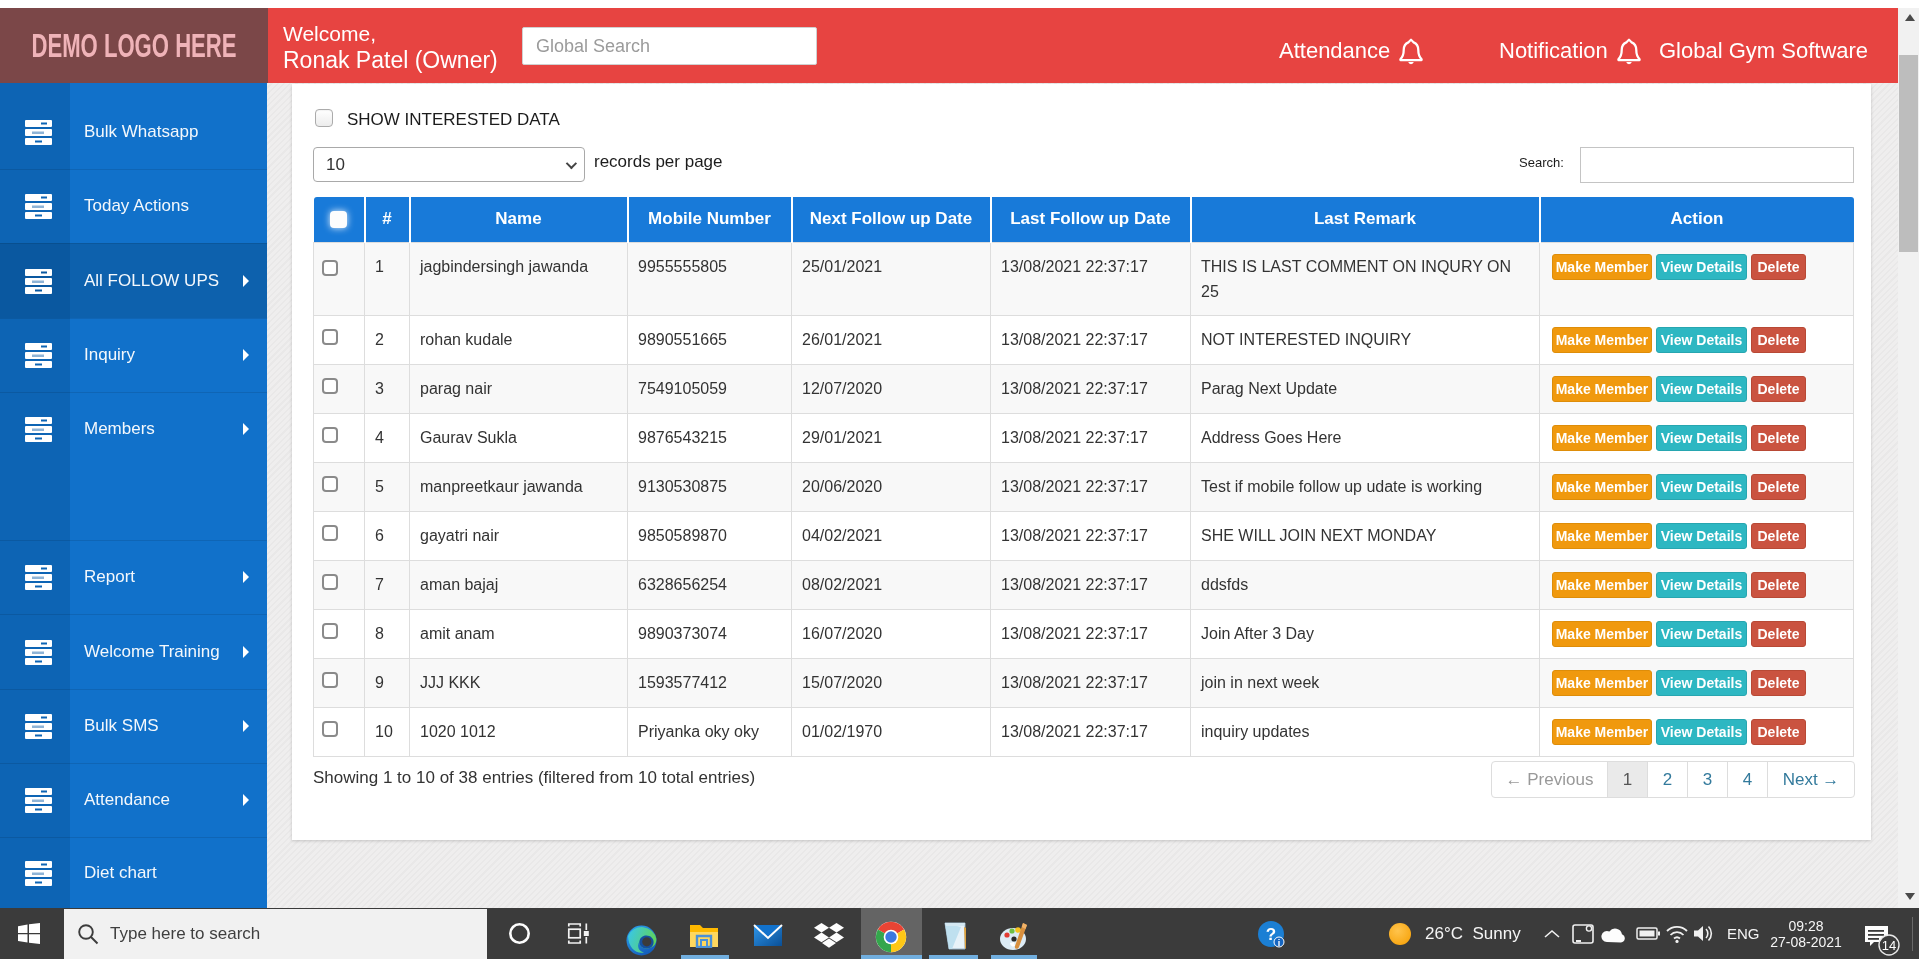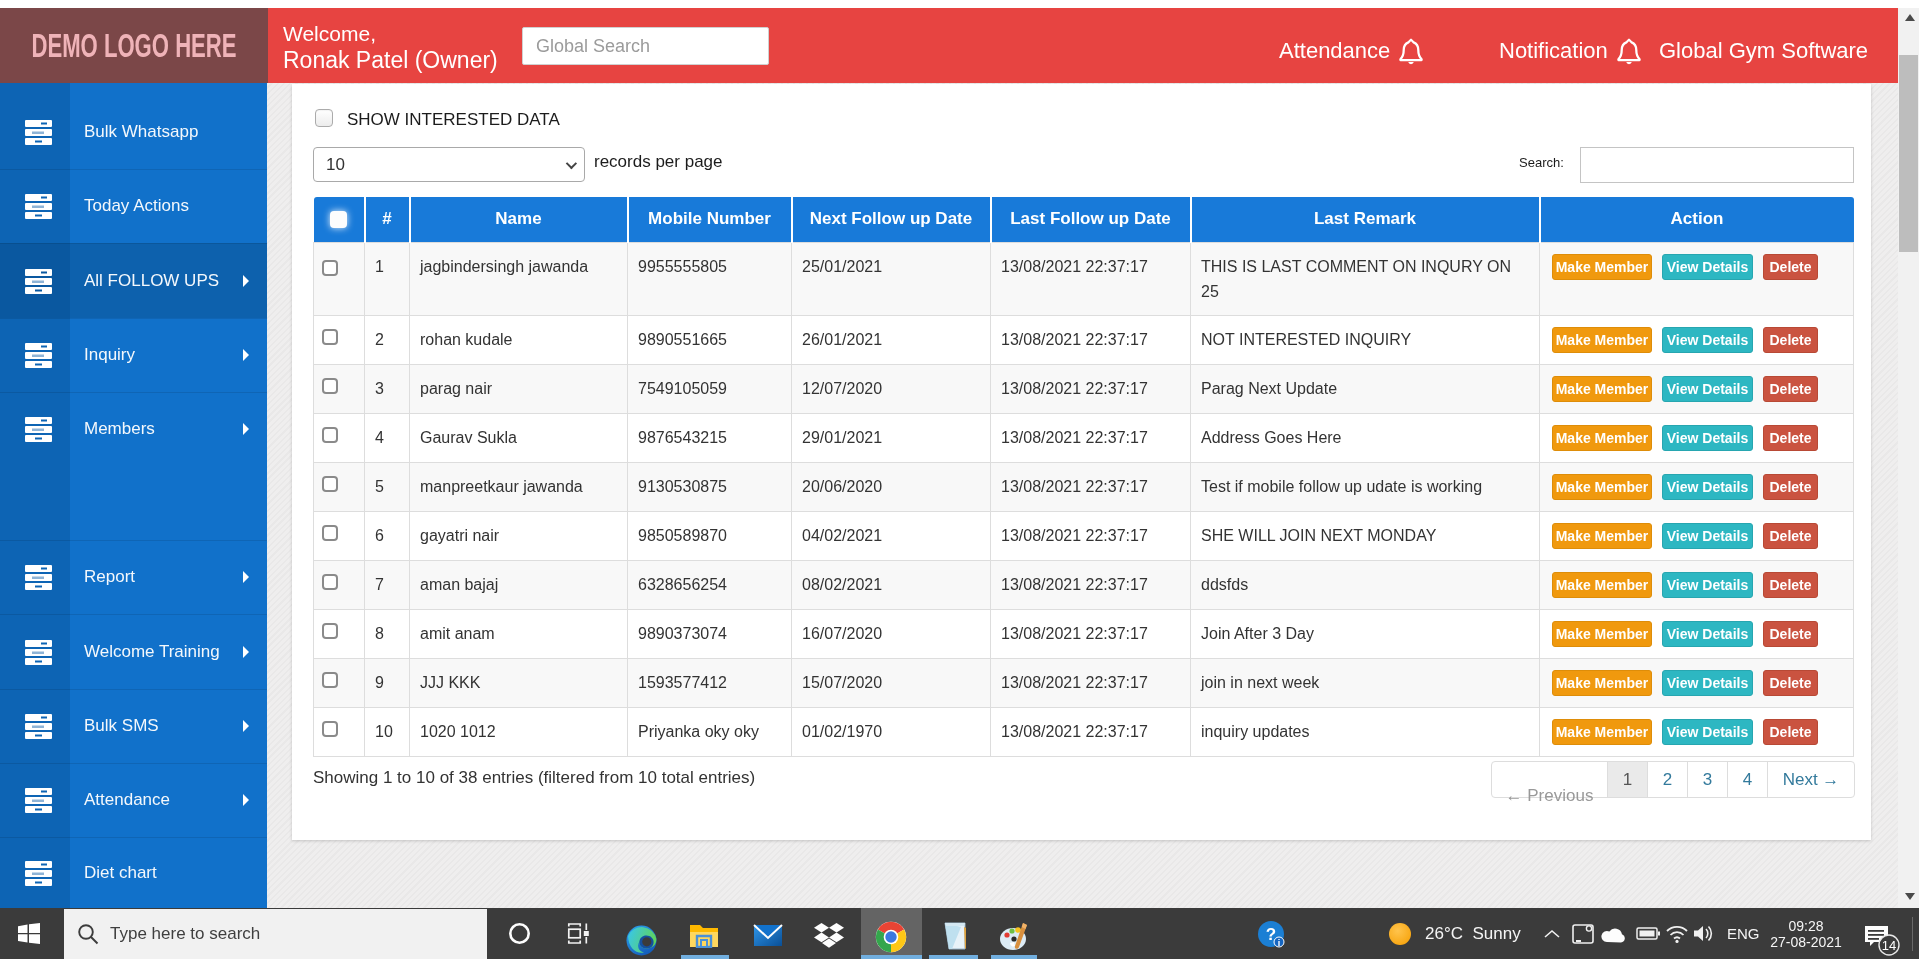--- a/index.html
+++ b/index.html
@@ -8,21 +8,21 @@
 .abs { position:absolute; }
 
 
 #logo { left:0; top:8px; width:268px; height:75px; background:#7b4748; color:#efb3b8;
   font-size:33px; font-weight:bold; line-height:75px; letter-spacing:0px; white-space:nowrap; text-align:center; }
 #logo span { display:inline-block; position:absolute; left:50%; top:0; transform:translateX(-50%) scaleX(0.67); transform-origin:50% 50%; }
 #hdr { left:268px; top:8px; width:1630px; height:75px; background:#e74441; color:#fff; }
 #hdr .welcome { position:absolute; left:15px; top:13px; line-height:26px; }
 #hdr .w1 { font-size:21px; }
 #hdr .w2 { font-size:23px; }
-#gsearch { position:absolute; left:254px; top:19px; width:247px; height:38px; background:#fff;
+#gsearch { position:absolute; left:254px; top:19px; width:295px; height:38px; background:#fff;
   border:1px solid #d0d0d0; border-radius:2px; color:#9b9b9b; font-size:18px; line-height:36px; padding-left:13px; }
 .hitem { position:absolute; top:5px; height:75px; line-height:75px; font-size:22px; color:#fff; white-space:nowrap; }
 .bell { display:inline-block; vertical-align:-7px; margin-left:8px; }
 
 
 #sidebar { left:0; top:83px; width:267px; height:825px; background:#1171ca; }
 #iconcol { position:absolute; left:0; top:0; width:70px; height:825px; background:#0d64b4; }
 .mi { position:absolute; left:0; width:267px; }
 .mi .lbl { position:absolute; left:84px; top:50%; transform:translateY(-50%); font-size:17px; color:#f4f8fc; white-space:nowrap; }
 .mi svg { position:absolute; left:25px; top:50%; margin-top:-12px; }
@@ -54,29 +54,29 @@
 #tbl th { background:#187ad9; color:#fff; font-size:17px; font-weight:bold; height:45px;
   border-left:2px solid #fff; border-bottom:1px solid #ddd; text-align:center; padding:0; }
 #tbl th:first-child { border-left:none; }
 #tbl td { border:1px solid #ddd; font-size:16px; color:#333; line-height:25px;
   vertical-align:top; padding:11px 10px 0 10px; overflow:hidden; }
 #tbl td:first-child { border-left:1px solid #ddd; }
 #tbl tr.odd td { background:#f8f8f8; }
 #tbl td.cb { padding:0 18px 0 0; vertical-align:middle; text-align:center; }
 .rcb { display:inline-block; width:16px; height:16px; border:2px solid #8a8a8a; border-radius:4px; background:#fff; }
 .btn { display:inline-block; height:26px; line-height:24px; border-radius:3px; color:#fff;
-  font-size:14px; font-weight:bold; text-align:center; margin-right:10px; }
+  font-size:14px; font-weight:bold; text-align:center; margin-right:4px; }
 .mm { width:100px; background:#f0990e; border:1px solid #de8d09; }
 .vd { width:91px;  background:#2db7c2; border:1px solid #27a6b0; }
 .dl { width:55px;  background:#ca5340; border:1px solid #b84935; }
 
 #showing { left:21px; top:684px; font-size:17px; color:#333; }
 #pager { left:1199px; top:677px; height:37px; background:#fff; border:1px solid #ddd; border-radius:4px; font-size:17px; }
 #pager span { display:inline-block; height:35px; line-height:35px; text-align:center; vertical-align:top; border-left:1px solid #ddd; }
-#pager span:first-child { border-left:none;margin-top:16px; }
+#pager span:first-child { border-left:none; }
 #pager .prev { width:115px; color:#999; }
 #pager .cur { width:40px; background:#eaeaea; color:#555; }
 #pager .pg { width:40px; color:#337a9c; }
 #pager .next { width:87px; color:#337a9c; }
 
 
 #sbtrack { left:1898px; top:8px; width:21px; height:900px; background:#f1f1f1; }
 #sbthumb { left:1899px; top:55px; width:19px; height:197px; background:#bdbdbd; }
 .sbarr { position:absolute; left:1904px; width:0; height:0; }
 

